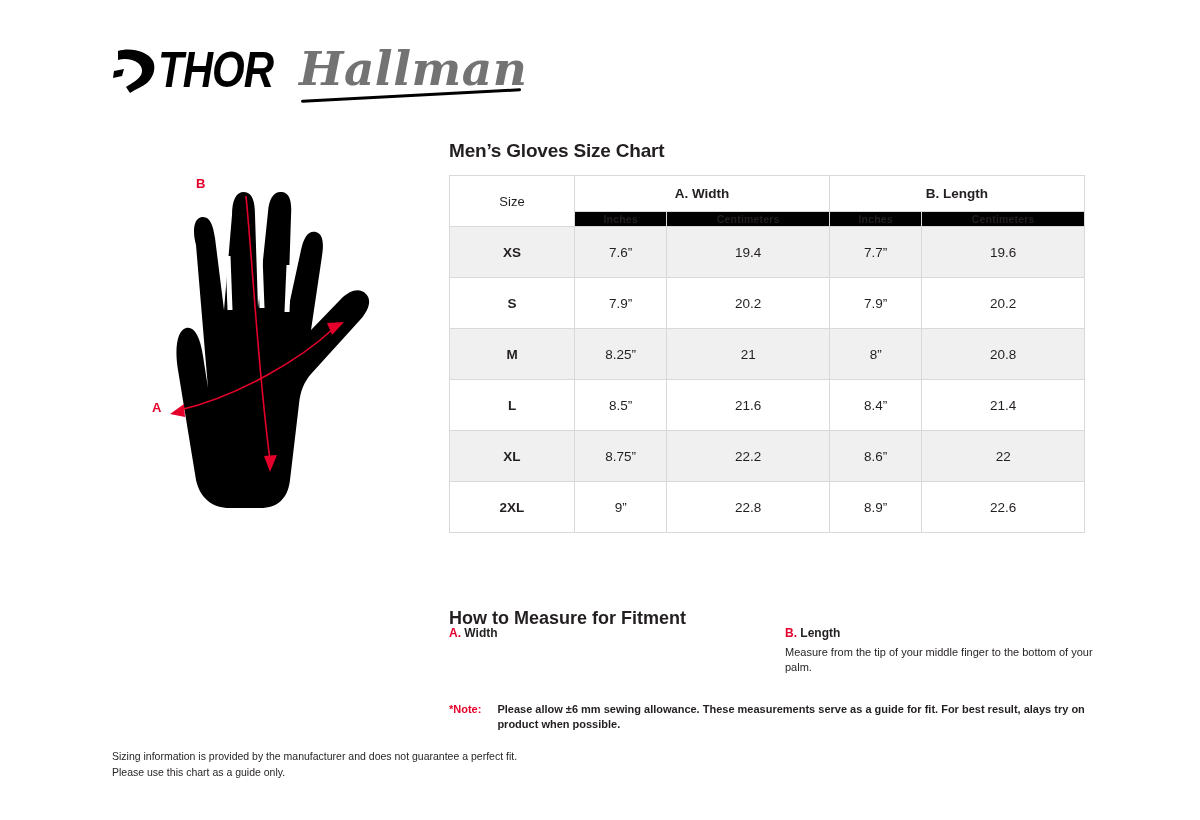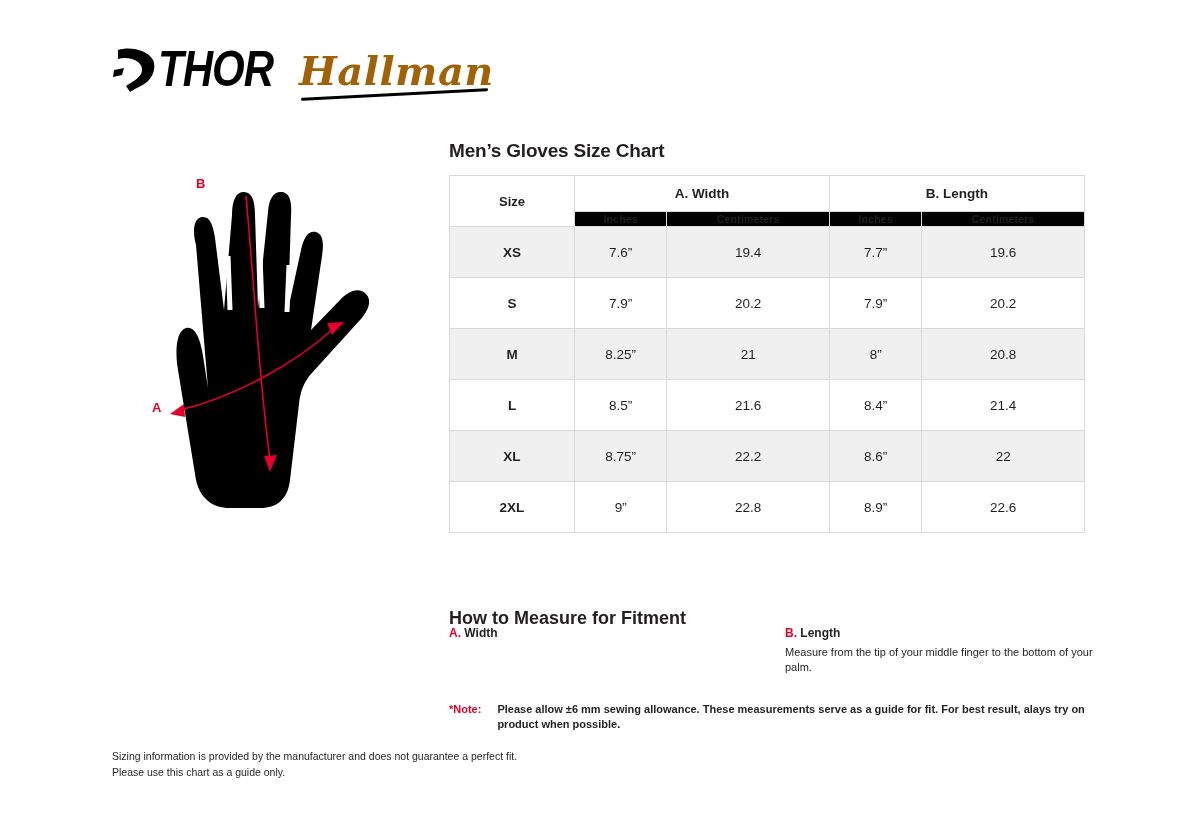--- a/index.html
+++ b/index.html
@@ -45,22 +45,22 @@
     letter-spacing: -1px;
     color: #000;
     line-height: 1;
     transform: scaleY(1.18);
     transform-origin: bottom left;
   }
   .hallman-word {
     font-family: "DejaVu Serif", serif;
     font-style: italic;
     font-weight: bold;
-    font-size: 40px;
-    color: #a16207;
+    font-size: 47px;
+    color: #737373;
     line-height: 1;
     letter-spacing: 0.5px;
     position: relative;
     top: -3px;
     text-align: right;
   }
   .hallman-underline {
     position: absolute;
     left: 2px;
     right: 6px;
@@ -109,21 +109,21 @@
     font-size: 12.5px;
   }
   table.size-chart th, table.size-chart td {
     border: 1px solid #d9d9d9;
     text-align: center;
     color: #231f20;
   }
   th.size-head {
     width: 125px;
     font-size: 13px;
-    font-weight: bold;
+    font-weight: normal;
     padding: 0;
     vertical-align: middle;
   }
   th.grp-head {
     font-size: 13.5px;
     font-weight: bold;
     height: 36px;
     background: #fff;
   }
   th.unit-head {

